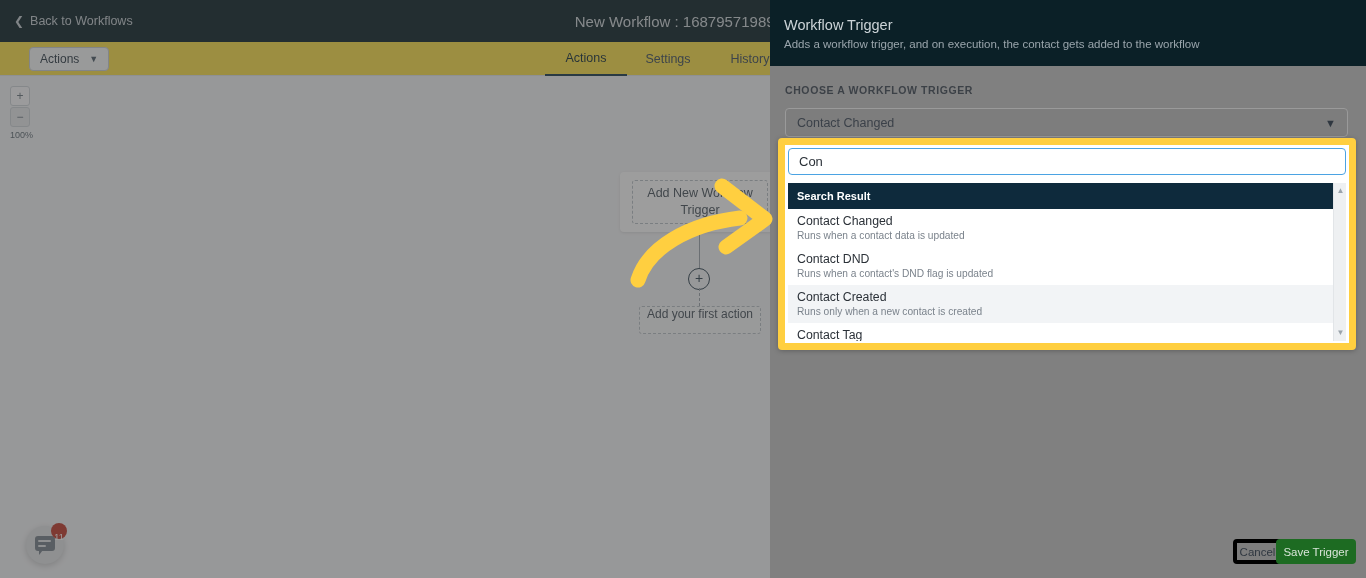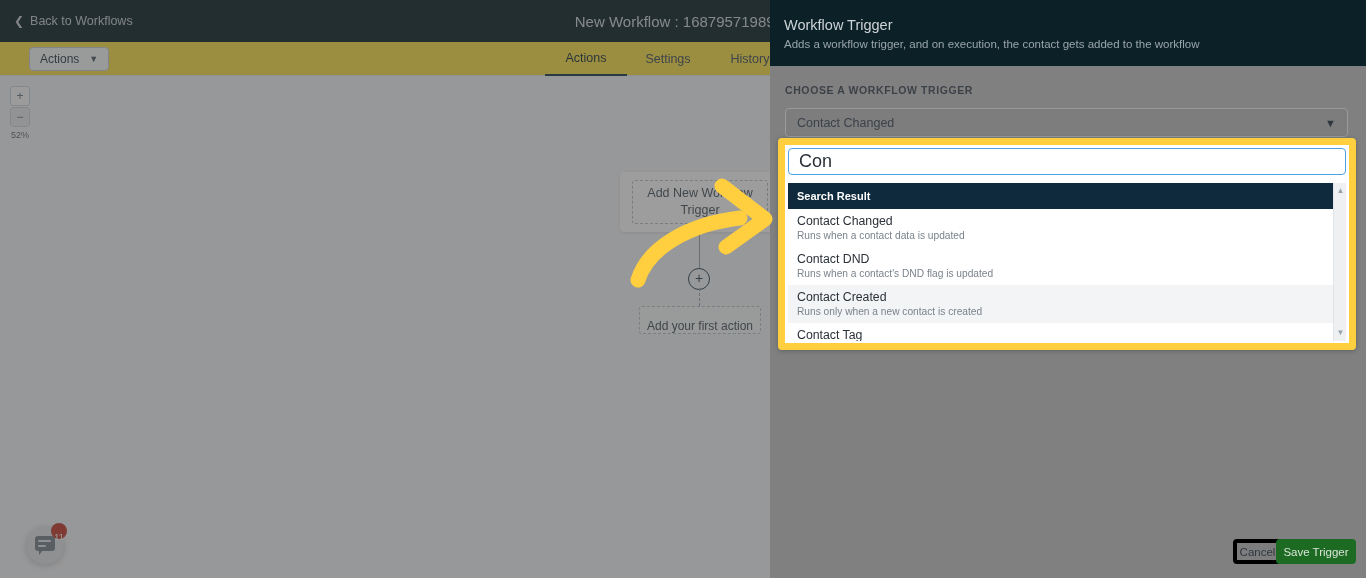--- a/index.html
+++ b/index.html
@@ -75,21 +75,21 @@
   .connector2 { position: absolute; left: 699px; top: 212px; width: 1px; height: 18px; background: #9aa3ab;
                 border-left: 1px dashed #9aa3ab; background: none; }
   .plus-node {
     position: absolute; left: 688px; top: 192px; width: 22px; height: 22px;
     border: 1.5px solid #2e4250; border-radius: 50%; background: #f3f4f6;
     color: #2e4250; font-size: 14px; line-height: 19px; text-align: center; cursor: pointer;
   }
   .action-node {
     position: absolute; left: 639px; top: 230px; width: 122px; height: 28px;
     border: 1px dashed #b9c0c6; border-radius: 3px; background: #f7f8f9;
-    display: flex; align-items: flex-end; justify-content: center;
+    display: flex; align-items: flex-start; justify-content: center;
     font-size: 12px; color: #46515a;
   }
 
   .chat-widget {
     position: absolute; left: 26px; bottom: 14px; width: 38px; height: 38px;
     border-radius: 50%; background: #e2e4e6; box-shadow: 0 2px 6px rgba(0,0,0,0.18);
     cursor: pointer;
   }
   .chat-bubble {
     position: absolute; left: 9px; top: 10px; width: 20px; height: 15px;
@@ -145,21 +145,21 @@
   }
   .dd-inner {
     position: absolute; left: 7px; top: 7px; right: 7px; bottom: 7px;
     background: #ffffff;
   }
   .dd-search {
     position: absolute; left: 3px; top: 3px; right: 3px; height: 27px;
     border: 1px solid #4ba3e3; border-radius: 4px; background: #fff;
     display: flex; align-items: center;
   }
-  .dd-search-text { margin-left: 10px; font-size: 18px; color: #2b3138; }
+  .dd-search-text { margin-left: 10px; font-size: 13px; color: #2b3138; }
   .dd-list {
     position: absolute; left: 3px; top: 38px; right: 3px; bottom: 2px;
     background: #fff; overflow: hidden;
   }
   .dd-group {
     height: 26px; background: #0e2a3c; color: #ffffff;
     font-size: 11px; font-weight: bold; display: flex; align-items: center;
     padding-left: 9px;
   }
   .dd-item { padding: 5px 9px 6px 9px; cursor: pointer; background: #ffffff; }
@@ -225,21 +225,21 @@
         <div class="tab">
           <span>History</span>
         </div>
       </div>
     </div>
 
     <div class="canvas">
       <div class="zoom-ctrls">
         <div class="zoom-btn">+</div>
         <div class="zoom-btn minus">−</div>
-        <div class="zoom-pct">52%</div>
+        <div class="zoom-pct">100%</div>
       </div>
 
       <div class="node-card">
         <div class="node-inner">Add New Workflow Trigger</div>
       </div>
       <div class="connector"></div>
       <div class="plus-node">+</div>
       <div class="connector2"></div>
       <div class="action-node">
         <span>Add your first action</span>

